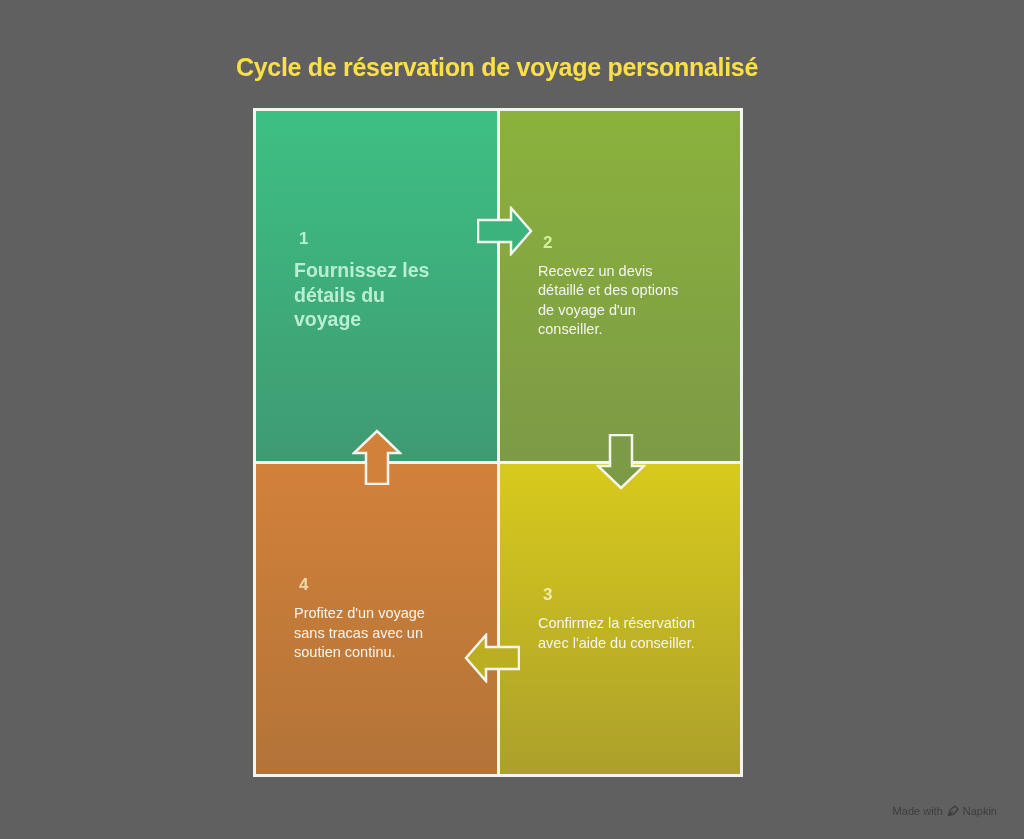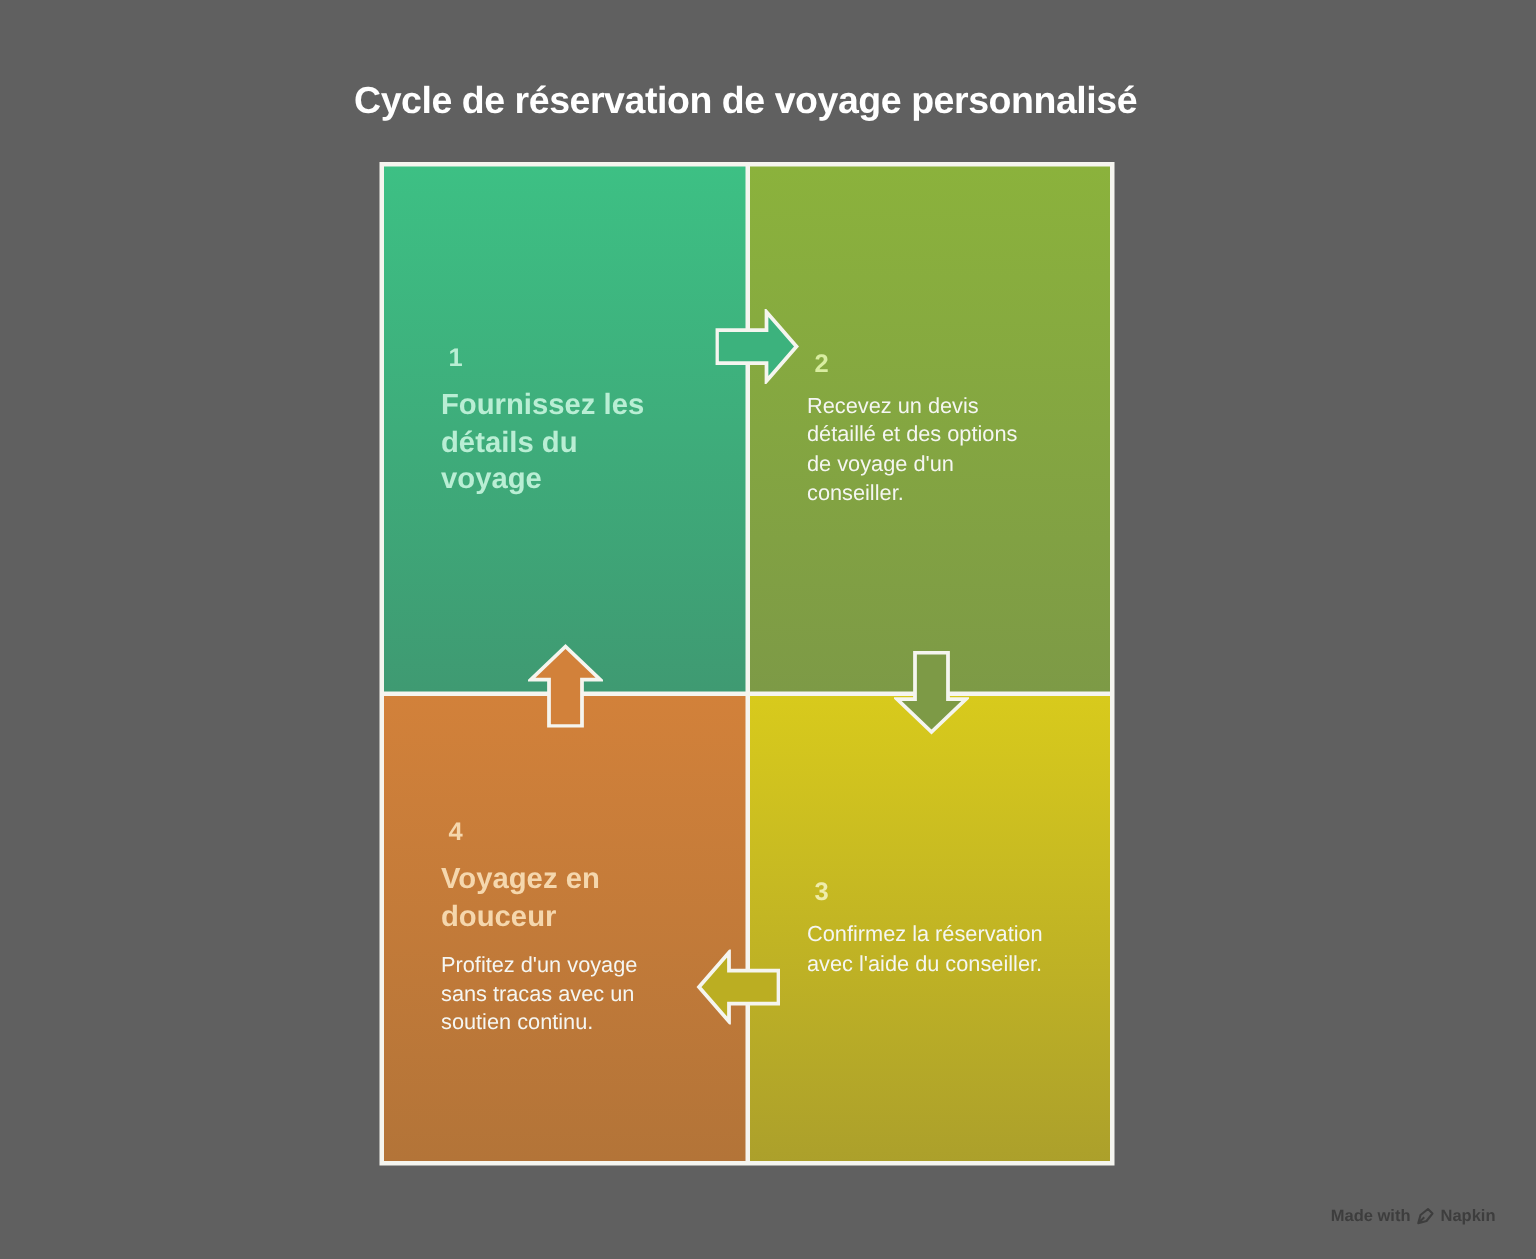--- a/index.html
+++ b/index.html
@@ -7,21 +7,21 @@
     width:1024px;height:839px;
     background:#606060;
     font-family:"Liberation Sans","DejaVu Sans",sans-serif;
     position:relative;overflow:hidden;
   }
   .canvas{position:absolute;inset:0;}
   .page-title{
     position:absolute;top:53px;left:236px;width:490px;
     margin:0;text-align:center;white-space:nowrap;
     font-size:25px;font-weight:700;letter-spacing:-0.3px;
-    color:#ffffff;
+    color:#fde047;
   }
   .card{
     position:absolute;left:253px;top:108px;
     width:490px;height:669px;box-sizing:border-box;
     background:#f5f5ef;padding:3px;
     display:grid;
     grid-template-columns:241px 240px;
     grid-template-rows:350px 310px;
     grid-template-areas:"s1 s2" "s4 s3";
     gap:3px;
@@ -48,21 +48,21 @@
   .panel-3 .step-number,.panel-3 .step-title{color:#efecab;}
   .panel-4 .step-number,.panel-4 .step-title{color:#f5d7ad;}
   .flow-arrow{position:absolute;}
   .arrow-right{left:477px;top:206px;}
   .arrow-down{left:596px;top:434px;}
   .arrow-left{left:464px;top:633px;}
   .arrow-up{left:352px;top:429px;}
   .watermark{
     position:absolute;right:27px;bottom:22px;
     display:flex;align-items:center;gap:4px;
-    font-size:11px;font-weight:700;color:#3a3a3a;opacity:0.9;
+    font-size:11px;font-weight:400;color:#3a3a3a;opacity:0.9;
   }
   .watermark svg{display:block;}
 </style>
 </head>
 <body>
 
 <div class="canvas">
 
   <h1 class="page-title">Cycle de réservation de voyage personnalisé</h1>
 
@@ -78,22 +78,20 @@
     <div class="panel panel-2">
       <div class="step-number">2</div>
       <p class="step-desc">Recevez un devis
 détaillé et des options
 de voyage d'un
 conseiller.</p>
     </div>
 
     <div class="panel panel-4">
       <div class="step-number">4</div>
-      <div class="step-title">Voyagez en
-douceur</div>
       <p class="step-desc">Profitez d'un voyage
 sans tracas avec un
 soutien continu.</p>
     </div>
 
     <div class="panel panel-3">
       <div class="step-number">3</div>
       <p class="step-desc">Confirmez la réservation
 avec l'aide du conseiller.</p>
     </div>

